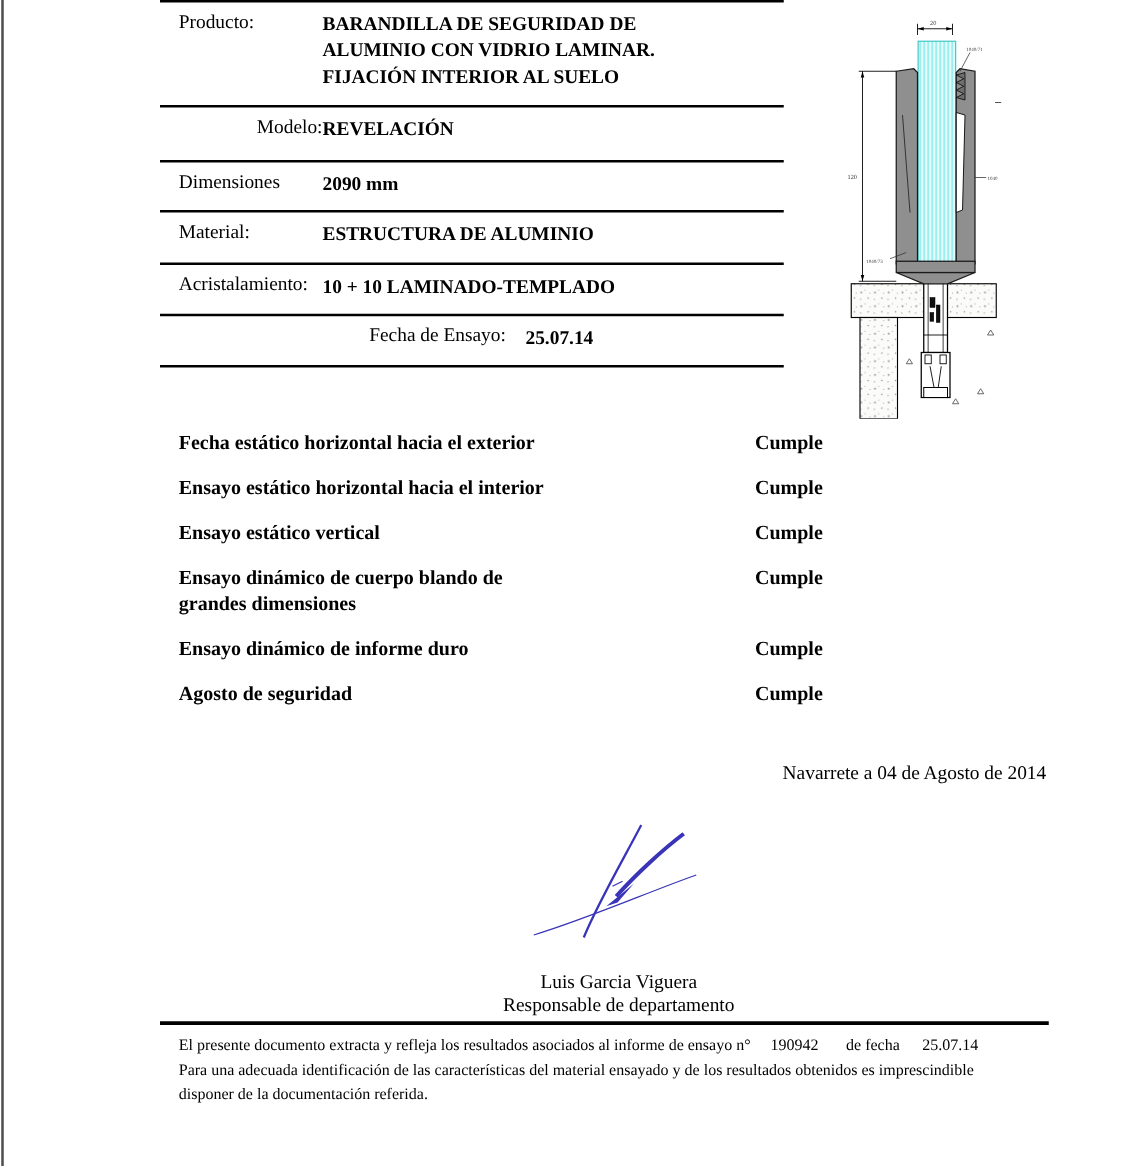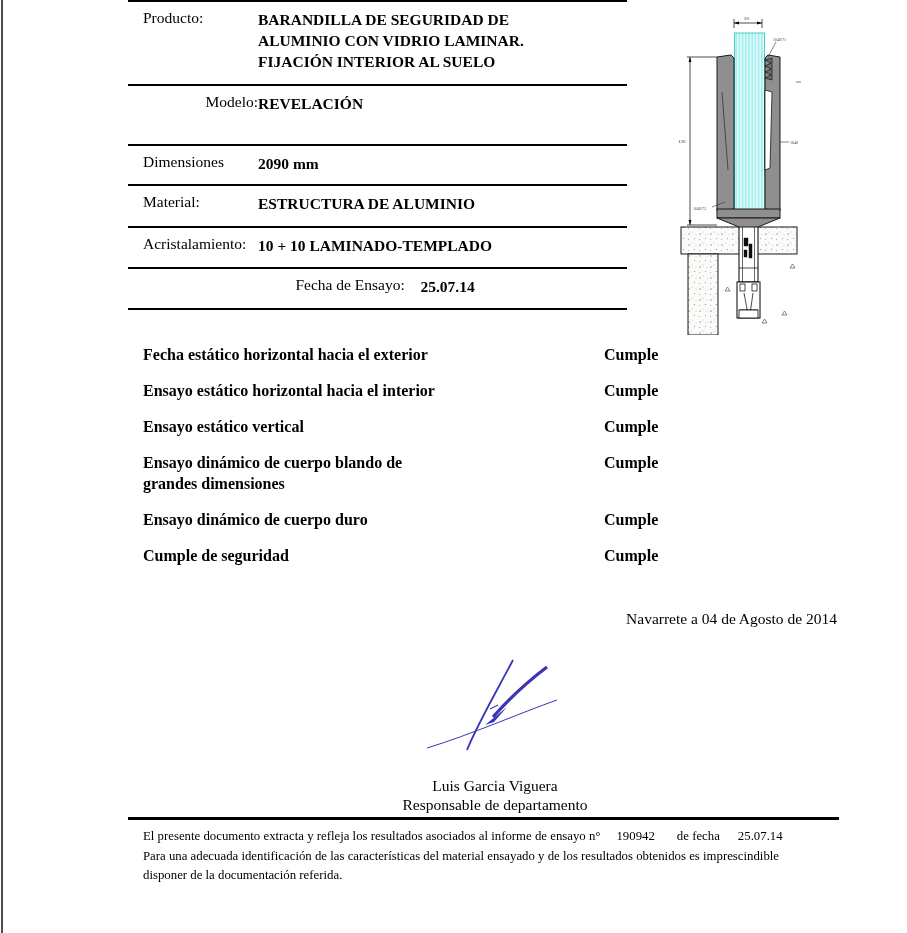--- a/index.html
+++ b/index.html
@@ -7,21 +7,21 @@
     position:relative;width:907px;height:933px;background:#ffffff;
     font-family:"Liberation Serif", serif;color:#000;overflow:hidden;
   }
   .left-edge{position:absolute;left:1px;top:0;width:2px;height:933px;background:#4e4e4e;}
 
   
   .fields{position:absolute;left:128px;top:0;width:499px;}
   .field-row{border-top:2px solid #000;display:flex;box-sizing:border-box;padding:7px 0 12px 15px;}
   .field-row.r1{height:84px;}
   .field-row.r2{height:44px;text-align:right;}
-  .field-row.r3{height:40px;margin-top:16px;}
+  .field-row.r3{height:40px;}
   .field-row.r4{height:42px;}
   .field-row.r5{height:41px;}
   .field-row.r6{height:41px;justify-content:center;}
   .field-end{border-top:2px solid #000;height:0;}
   .f-label{width:115px;flex:none;font-size:15.5px;}
   .f-value{font-weight:bold;font-size:15.5px;white-space:pre-line;line-height:21px;}
   .f-value.shift{margin-left:10px;}
 
   
   .tests{position:absolute;left:143px;top:344px;width:620px;font-weight:bold;font-size:16px;}
@@ -178,25 +178,25 @@
     <div class="test-row">
       <div class="test-name">Ensayo estático vertical</div>
       <div class="test-result">Cumple</div>
     </div>
     <div class="test-row">
       <div class="test-name">Ensayo dinámico de cuerpo blando de
 grandes dimensiones</div>
       <div class="test-result">Cumple</div>
     </div>
     <div class="test-row">
-      <div class="test-name">Ensayo dinámico de cuerpo duro</div>
-      <div class="test-result">Cumple</div>
-    </div>
-    <div class="test-row">
-      <div class="test-name">Cumple de seguridad</div>
+      <div class="test-name">Ensayo dinámico de informe duro</div>
+      <div class="test-result">Cumple</div>
+    </div>
+    <div class="test-row">
+      <div class="test-name">Agosto de seguridad</div>
       <div class="test-result">Cumple</div>
     </div>
   </div>
 
   <div class="place-date">Navarrete a 04 de Agosto de 2014</div>
 
   <svg class="sig-svg" width="170" height="115" viewBox="0 0 170 115">
     <g fill="none" stroke="#3a35b8">
       <path d="M12,103 C 55,90 105,68 142,55" stroke-width="1"></path>
       <path d="M52,105 C 63,78 85,40 98,15" stroke-width="1.8"></path>

